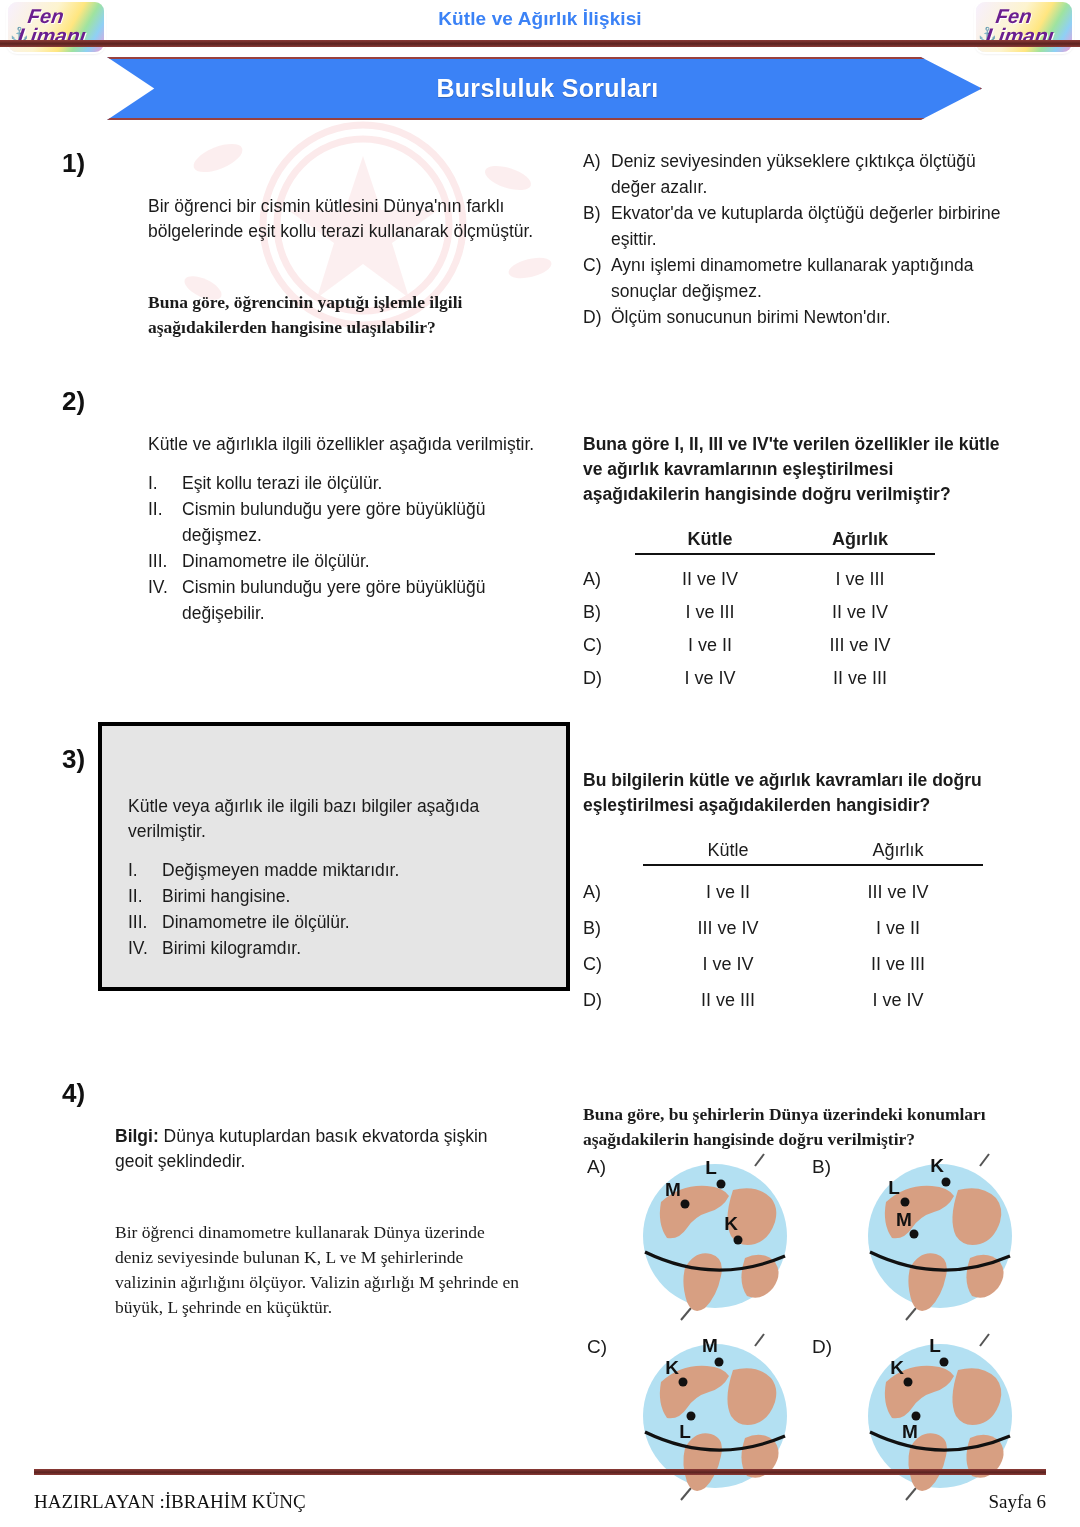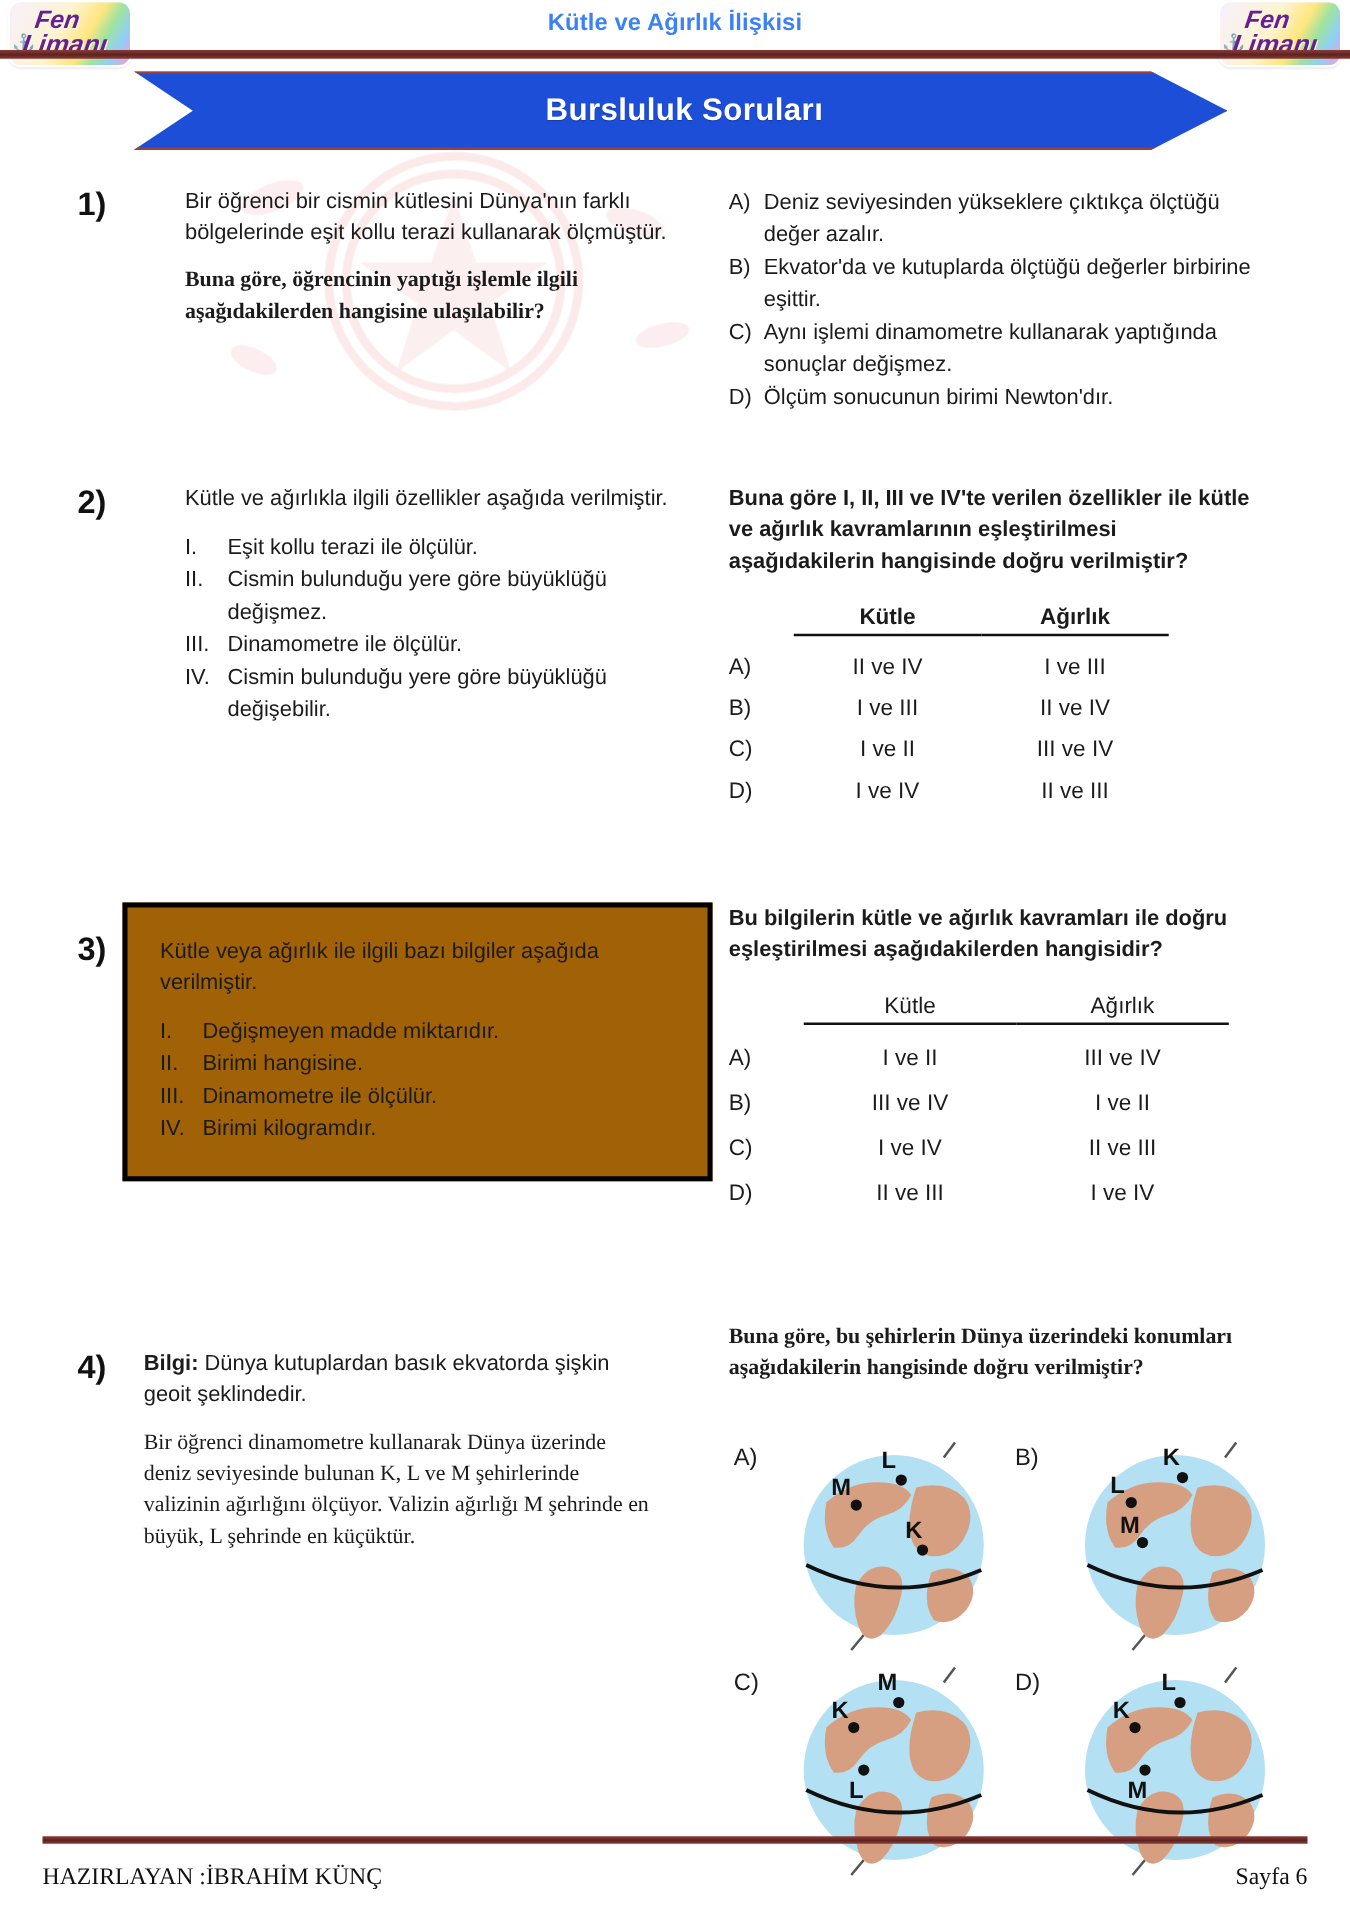--- a/index.html
+++ b/index.html
@@ -51,21 +51,21 @@
   
   .rule-top {
     position: absolute; top: 40px; left: 0; width: 1080px; height: 7px;
     background: linear-gradient(#8c3b36, #5b2320 55%, #8c3b36);
   }
   .banner-wrap {
     position: absolute; top: 57px; left: 107px; width: 875px; height: 63px;
   }
   .banner {
     width: 100%; height: 100%;
-    background: #1d4ed8;
+    background: #3b82f6;
     border: 2px solid #9a413e;
     clip-path: polygon(0 0, 93% 0, 100% 50%, 93% 100%, 0 100%, 5.4% 50%);
     display: flex; align-items: center; justify-content: center;
   }
   .banner-text {
     font-size: 25px; font-weight: bold; color: #ffffff;
     letter-spacing: .3px; text-shadow: 0 1px 1px rgba(0,0,0,.25);
     margin-left: 6px;
   }
 
@@ -81,20 +81,21 @@
   .qnum {
     position: absolute; left: 62px; top: 0;
     font-size: 26px; font-weight: bold; color: #111;
   }
   .col-l { position: absolute; left: 148px; width: 420px; }
   .col-r { position: absolute; left: 583px; width: 430px; }
 
   p.t {
     font-size: 17.5px; line-height: 25px; color: #1b1b1b;
     margin-bottom: 13px;
+    margin-top: 46px;
   }
   p.t:last-child { margin-bottom: 0; font-family: Liberation Serif, serif; }
   p.b { font-weight: bold; }
   .lead { font-weight: bold; }
 
   
   .romans { margin-top: 4px; }
   .romans .row {
     display: flex; font-size: 17.5px; line-height: 26px; color: #1b1b1b;
   }
@@ -123,21 +124,21 @@
   .match .row { line-height: 33px; }
 
   .match2 .c0 { width: 60px; flex: 0 0 60px; }
   .match2 .c1, .match2 .c2 { flex: 0 0 170px; width: 170px; }
   .match2 .hdr .c1, .match2 .hdr .c2 { font-weight: normal; }
   .match2 .row { line-height: 36px; }
 
   
   .boxed {
     border: 4px solid #000; padding: 22px 20px 26px 26px;
-    background: #a16207;
+    background: #e5e5e5;
   }
 
   
   .globe-grid { position: absolute; left: 583px; top: 1148px; width: 440px; }
   .globe-cell { position: absolute; width: 220px; height: 180px; }
   .globe-letter {
     position: absolute; left: 4px; top: 8px;
     font-size: 19px; color: #1b1b1b;
   }
   .globe-svg { position: absolute; left: 50px; top: 2px; }

